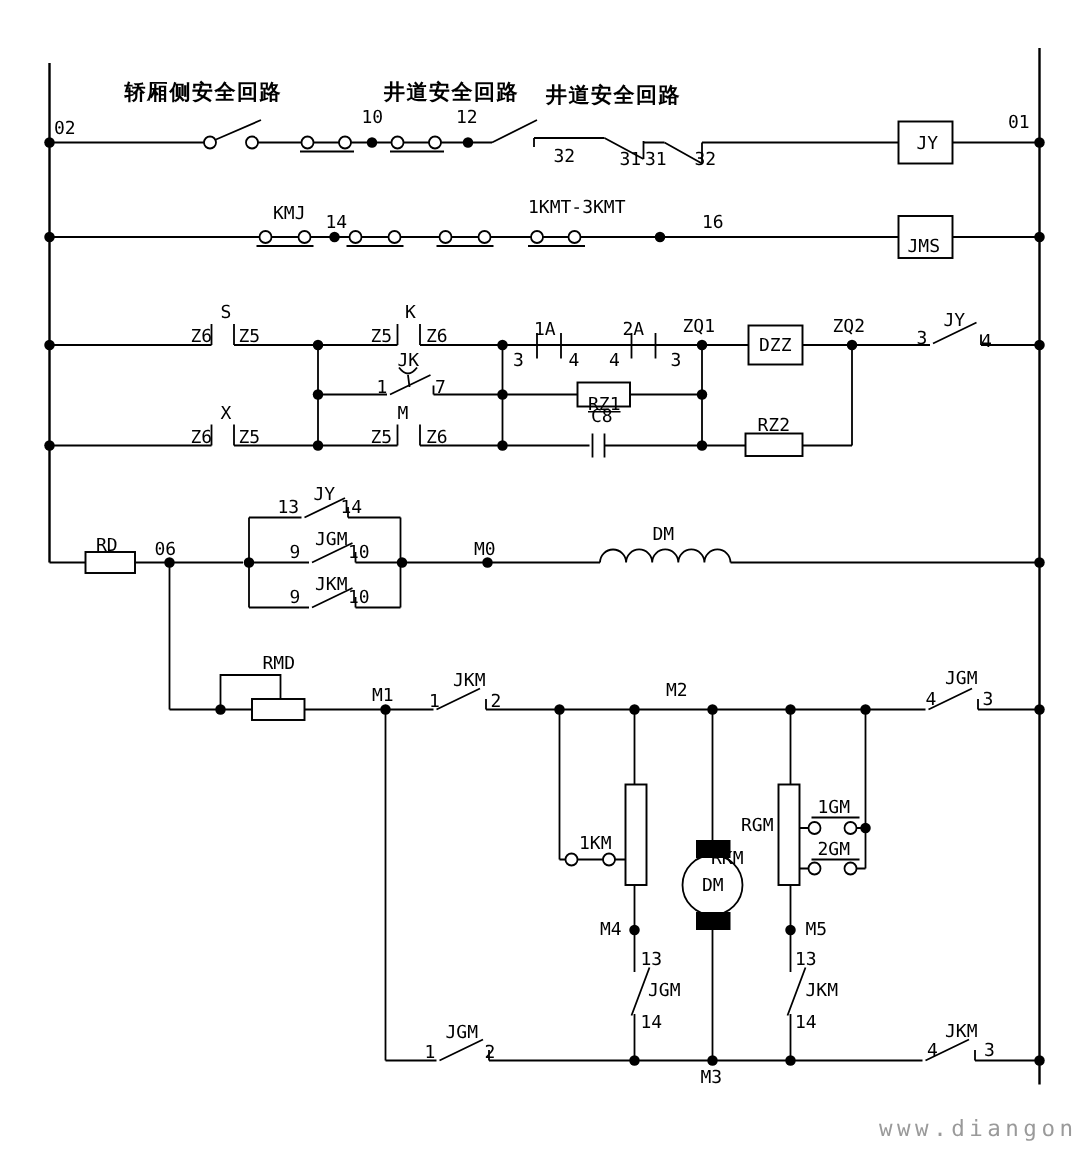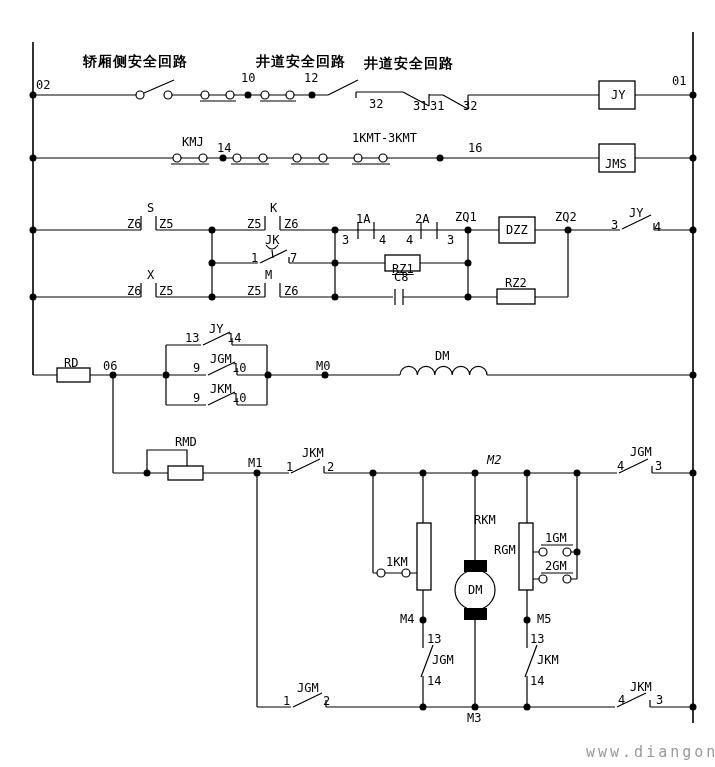--- a/index.html
+++ b/index.html
@@ -230,26 +230,26 @@
       <span class="lbl mono" style="left: 193px; top: 392px;">9</span>
       <span class="lbl mono" style="left: 210px; top: 383px;">JKM</span>
       <span class="lbl mono" style="left: 232px; top: 392px;">10</span>
       <span class="lbl mono" style="left: 316px; top: 360px;">M0</span>
       <span class="lbl mono" style="left: 435px; top: 350px;">DM</span>
       <span class="lbl mono" style="left: 175px; top: 436px;">RMD</span>
       <span class="lbl mono" style="left: 248px; top: 457px;">M1</span>
       <span class="lbl mono" style="left: 286px; top: 461px;">1</span>
       <span class="lbl mono" style="left: 302px; top: 447px;">JKM</span>
       <span class="lbl mono" style="left: 327px; top: 461px;">2</span>
-      <span class="lbl mono" style="left: 487px; top: 454px; font-style: italic;">M2</span>
+      <span class="lbl mono" style="left: 444px; top: 454px;">M2</span>
       <span class="lbl mono" style="left: 617px; top: 460px;">4</span>
       <span class="lbl mono" style="left: 630px; top: 446px;">JGM</span>
       <span class="lbl mono" style="left: 655px; top: 460px;">3</span>
       <span class="lbl mono" style="left: 386px; top: 556px;">1KM</span>
-      <span class="lbl mono" style="left: 434px; top: 514px; padding-left: 40px;">RKM</span>
+      <span class="lbl mono" style="left: 434px; top: 566px; padding-left: 40px;">RKM</span>
       <span class="lbl mono" style="left: 494px; top: 544px;">RGM</span>
       <span class="lbl mono" style="left: 545px; top: 532px;">1GM</span>
       <span class="lbl mono" style="left: 545px; top: 560px;">2GM</span>
       <span class="lbl mono" style="left: 468px; top: 584px;">DM</span>
       <span class="lbl mono" style="left: 400px; top: 613px;">M4</span>
       <span class="lbl mono" style="left: 537px; top: 613px;">M5</span>
       <span class="lbl mono" style="left: 427px; top: 633px;">13</span>
       <span class="lbl mono" style="left: 432px; top: 654px;">JGM</span>
       <span class="lbl mono" style="left: 427px; top: 675px;">14</span>
       <span class="lbl mono" style="left: 530px; top: 633px;">13</span>

